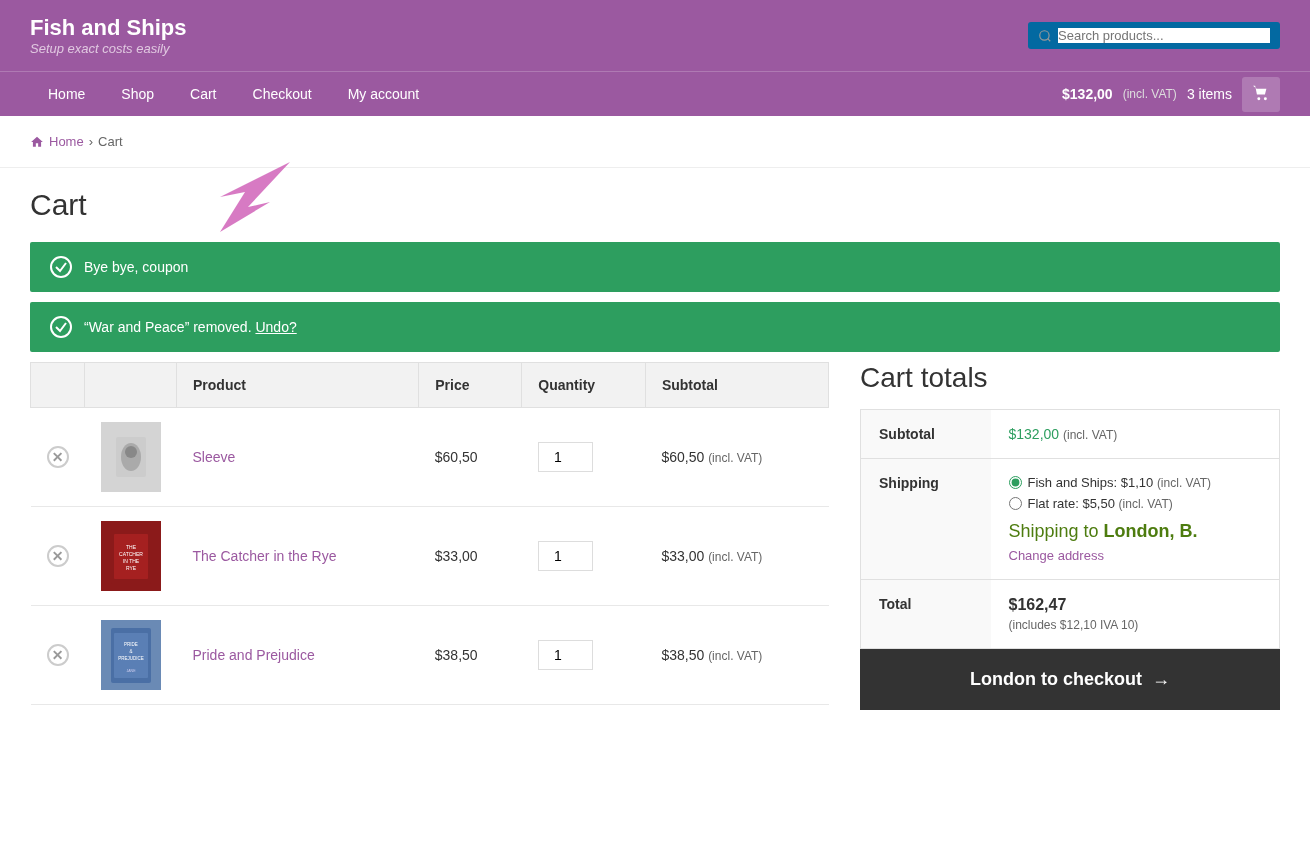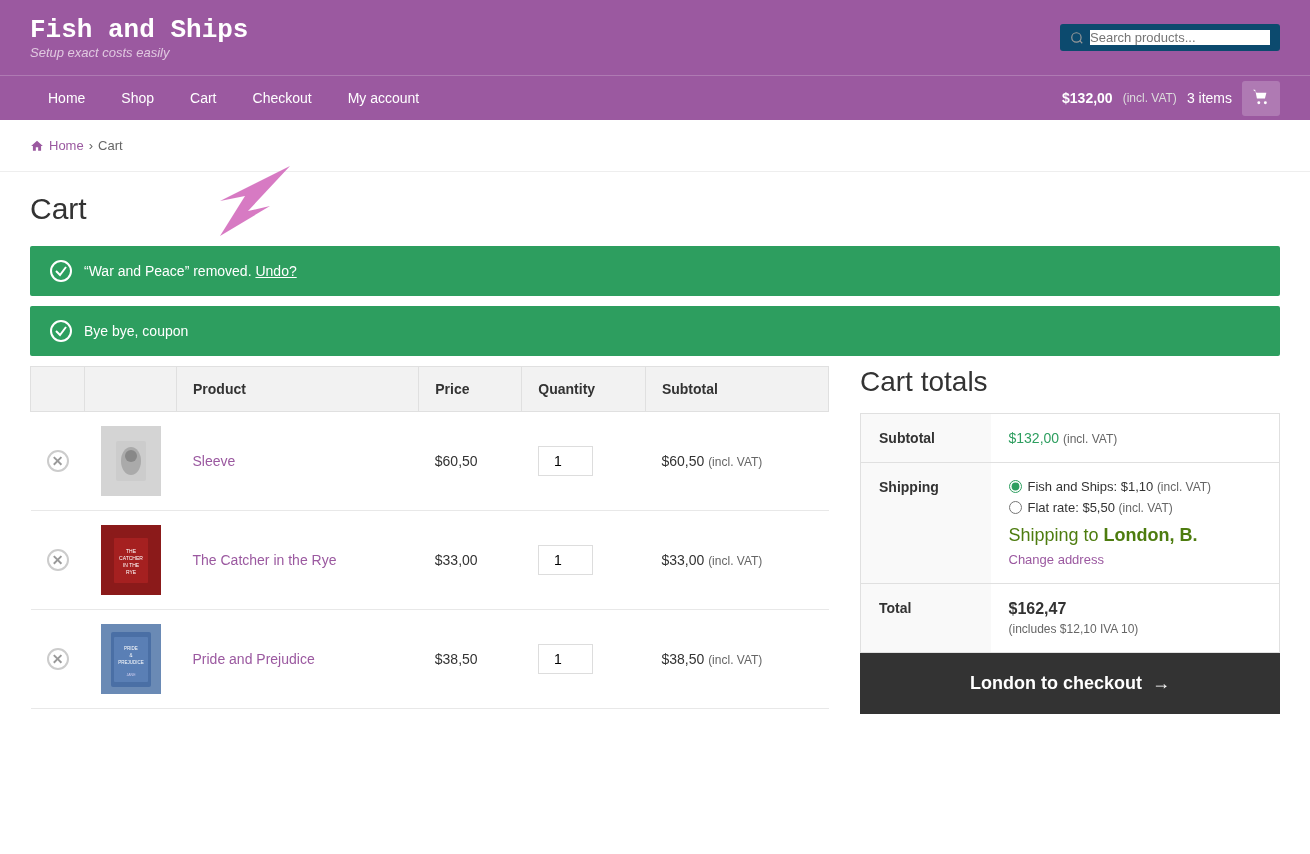--- a/index.html
+++ b/index.html
@@ -1,23 +1,23 @@
 <!DOCTYPE html>
 <html><head>
   <meta charset="utf-8">
   <style>
     * { box-sizing: border-box; margin: 0; padding: 0; }
     body { font-family: -apple-system, BlinkMacSystemFont, "Segoe UI", Arial, sans-serif; font-size: 14px; color: #333; background: #fff; }
 
     
     .header { background: #9b59a0; padding: 15px 30px; display: flex; align-items: center; justify-content: space-between; }
     .header-logo { color: #fff; }
-    .header-logo h1 { font-size: 26px; font-weight: bold; font-family: Liberation Mono, monospace; }
+    .header-logo h1 { font-size: 22px; font-weight: bold; }
     .header-logo p { font-size: 13px; color: #e0c8e0; font-style: italic; }
-    .header-search { display: flex; align-items: center; background: #0c4a6e; border-radius: 3px; padding: 6px 10px; width: 220px; }
+    .header-search { display: flex; align-items: center; background: #0369a1; border-radius: 3px; padding: 6px 10px; width: 252px; }
     .header-search input { border: none; outline: none; width: 100%; font-size: 13px; color: #999; }
     .search-icon-svg { color: #999; margin-right: 6px; flex-shrink: 0; }
 
     
     .nav { background: #9b59a0; border-top: 1px solid rgba(255,255,255,0.2); padding: 0 30px; display: flex; align-items: center; justify-content: space-between; }
     .nav-left { display: flex; gap: 0; }
     .nav-item { color: #fff; padding: 14px 18px; font-size: 14px; cursor: pointer; text-decoration: none; display: block; }
     .nav-right { display: flex; align-items: center; gap: 10px; color: #fff; font-size: 14px; }
     .cart-icon-wrap { background: rgba(255,255,255,0.2); padding: 8px 10px; border-radius: 3px; cursor: pointer; }
 
@@ -134,33 +134,33 @@
       <polygon points="100,10 30,45 55,40 30,80 80,50 58,55" fill="#d063b8" opacity="0.85"></polygon>
     </svg>
   </div>
 
   <div class="notice">
     <div class="notice-check">
       <svg width="12" height="12" viewBox="0 0 12 12" fill="white">
           <polyline points="1,6 5,10 11,2" stroke="white" stroke-width="2" fill="none"></polyline>
         </svg>
     </div>
-    <span>
-      <span>“War and Peace” removed.</span>
-      <a href="#">Undo?</a>
-    </span>
+    <span>Bye bye, coupon</span>
   </div>
 
   <div class="notice">
     <div class="notice-check">
       <svg width="12" height="12" viewBox="0 0 12 12" fill="white">
           <polyline points="1,6 5,10 11,2" stroke="white" stroke-width="2" fill="none"></polyline>
         </svg>
     </div>
-    <span>Bye bye, coupon</span>
+    <span>
+      <span>“War and Peace” removed.</span>
+      <a href="#">Undo?</a>
+    </span>
   </div>
 
   <div class="cart-layout">
 
     <div class="cart-table-wrap">
       <table class="cart-table">
         <thead>
           <tr>
             <th style="width:40px"></th>
             <th style="width:80px"></th>

